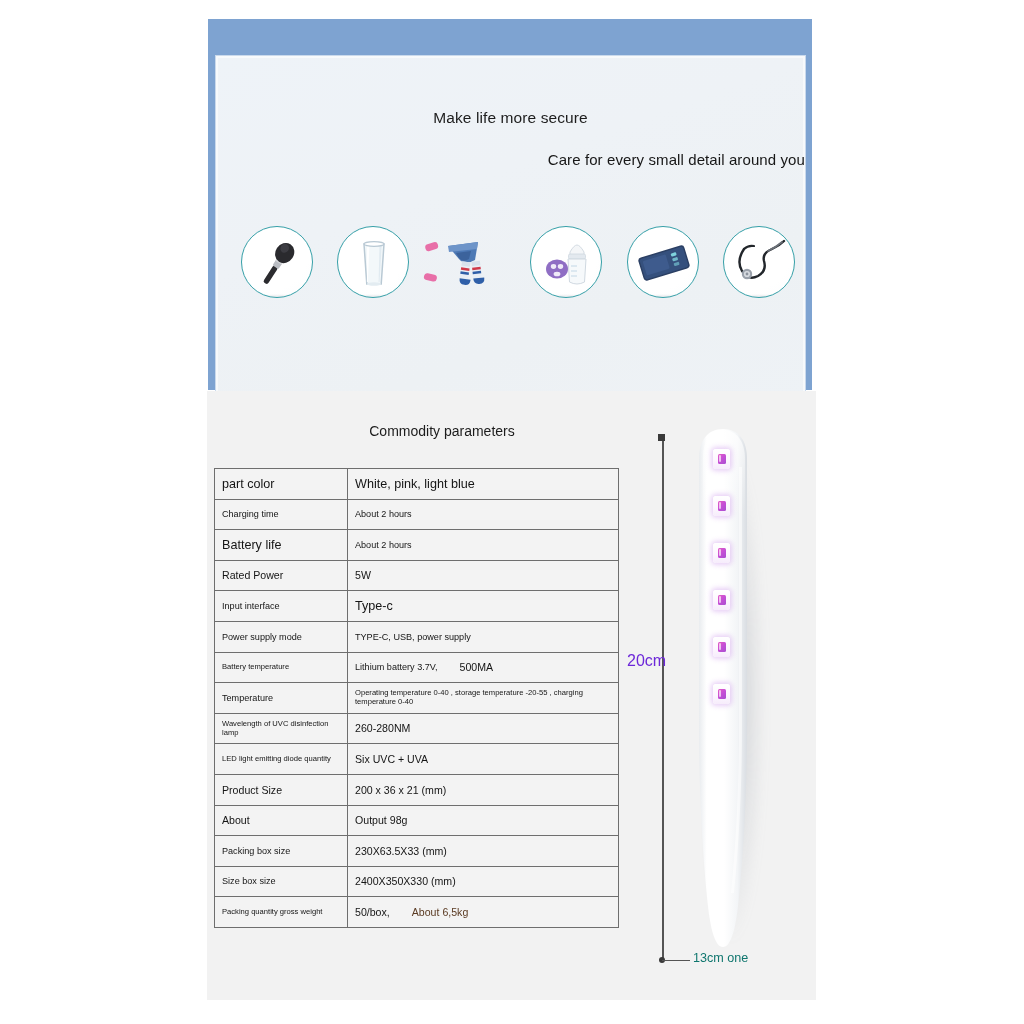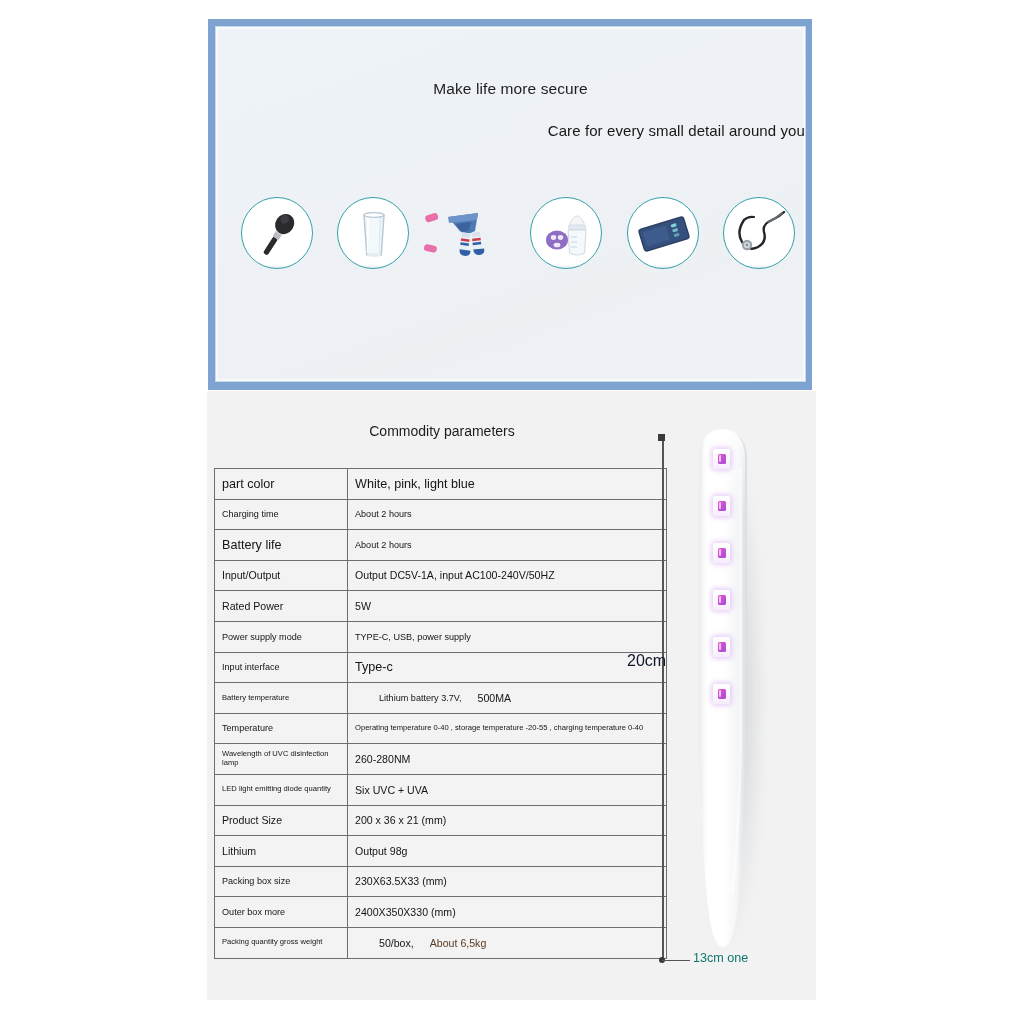--- a/index.html
+++ b/index.html
@@ -17,20 +17,21 @@
     background:#7ea3d1;
     box-sizing:border-box;
     padding:7px 6px 8px 7px;
   }
   #banner-inner{
     width:100%;height:100%;
     background:linear-gradient(160deg,#eef3f8 0%,#eef2f6 38%,#edf1f4 70%,#eef2f6 100%);
     border:1px solid #c9d9ec;
     box-sizing:border-box;
     position:relative;
+    margin-top:29px;
   }
   #banner-frame-light{
     position:absolute;left:0;top:0;right:0;bottom:0;
     border:2px solid rgba(255,255,255,.55);
     pointer-events:none;
   }
   .tagline-sm{
     position:absolute;top:53px;left:0;width:100%;
     text-align:center;
     font-size:15.5px;color:#1d1d1d;letter-spacing:.1px;
@@ -66,21 +67,21 @@
     position:absolute;left:207px;top:391px;width:609px;height:609px;
     background:#f2f2f2;
   }
   #spec-title{
     position:absolute;left:0;top:32px;width:470px;
     text-align:center;font-size:14px;color:#1c1c1c;
   }
 
   
   #spec-table{
-    position:absolute;left:7px;top:77px;width:453px;
+    position:absolute;left:7px;top:77px;width:405px;
     border-collapse:collapse;
     table-layout:fixed;
     background:transparent;
   }
   #spec-table td{
     border:1px solid #6e6e6e;
     padding:0 7px;
     vertical-align:middle;
     color:#151515;
     background:#f3f3f3;
@@ -88,35 +89,35 @@
   }
   #spec-table td.k{width:118px;}
   #spec-table tr{height:30.6px;}
   
   .fs-xs{font-size:7.6px;}
   .fs-s {font-size:9.1px;}
   .fs-m {font-size:10.6px;}
   .fs-l {font-size:12.6px;}
   .c-sepia{color:#7a4a33;}
   .c-brown{color:#5a3a22;}
-  .v-split{display:flex;align-items:center;gap:16px;margin-left:24px;}
+  .v-split{display:flex;align-items:center;gap:22px;}
 
   
   #dim-v{
     position:absolute;left:455px;top:46px;width:1.6px;height:524px;
     background:#555;
   }
   #dim-v-cap{
     position:absolute;left:451px;top:43px;width:7px;height:7px;background:#3a3a3a;
   }
   #dim-v-cap-b{
     position:absolute;left:452px;top:566px;width:6px;height:6px;border-radius:50%;background:#3a3a3a;
   }
   #dim-v-label{
-    position:absolute;left:420px;top:261px;font-size:16px;color:#0f172a;
+    position:absolute;left:420px;top:261px;font-size:16px;color:#6d28d9;
   }
   #dim-h{
     position:absolute;left:455px;top:568.5px;width:28px;height:1.6px;background:#555;
   }
   #dim-h-label{
     position:absolute;left:486px;top:560px;font-size:12.6px;color:#0f766e;white-space:nowrap;
   }
 
   
   #wand{
@@ -282,34 +283,30 @@
         </tr>
         <tr>
           <td class="k fs-s">Charging time</td>
           <td class="v fs-s">About 2 hours</td>
         </tr>
         <tr>
           <td class="k fs-l">Battery life</td>
           <td class="v fs-s">About 2 hours</td>
         </tr>
         <tr>
-          <td class="k fs-m c-sepia">Input/Output</td>
-          <td class="v fs-m">Output DC5V-1A, input AC100-240V/50HZ</td>
-        </tr>
-        <tr>
           <td class="k fs-m">Rated Power</td>
           <td class="v fs-m">5W</td>
         </tr>
         <tr>
+          <td class="k fs-s">Input interface</td>
+          <td class="v fs-l">Type-c</td>
+        </tr>
+        <tr>
           <td class="k fs-s">Power supply mode</td>
           <td class="v fs-s">TYPE-C, USB, power supply</td>
-        </tr>
-        <tr>
-          <td class="k fs-s">Input interface</td>
-          <td class="v fs-l">Type-c</td>
         </tr>
         <tr>
           <td class="k fs-xs">Battery temperature</td>
           <td class="v">
             <span class="v-split">
               <span class="fs-s">Lithium battery 3.7V,</span>
               <span class="fs-m">500MA</span>
             </span>
           </td>
         </tr>
@@ -323,29 +320,29 @@
         </tr>
         <tr>
           <td class="k fs-xs">LED light emitting diode quantity</td>
           <td class="v fs-m">Six UVC + UVA</td>
         </tr>
         <tr>
           <td class="k fs-m">Product Size</td>
           <td class="v fs-m">200 x 36 x 21 (mm)</td>
         </tr>
         <tr>
-          <td class="k fs-m">Lithium</td>
+          <td class="k fs-m">About</td>
           <td class="v fs-m">Output 98g</td>
         </tr>
         <tr>
           <td class="k fs-s">Packing box size</td>
           <td class="v fs-m">230X63.5X33 (mm)</td>
         </tr>
         <tr>
-          <td class="k fs-s">Outer box more</td>
+          <td class="k fs-s">Size box size</td>
           <td class="v fs-m">2400X350X330 (mm)</td>
         </tr>
         <tr>
           <td class="k fs-xs">Packing quantity gross weight</td>
           <td class="v">
             <span class="v-split">
               <span class="fs-m">50/box,</span>
               <span class="fs-m c-brown">About 6,5kg</span>
             </span>
           </td>

